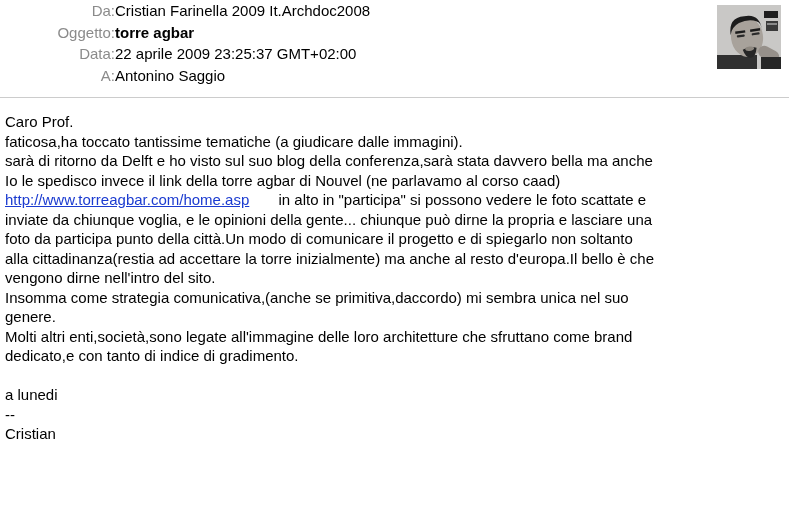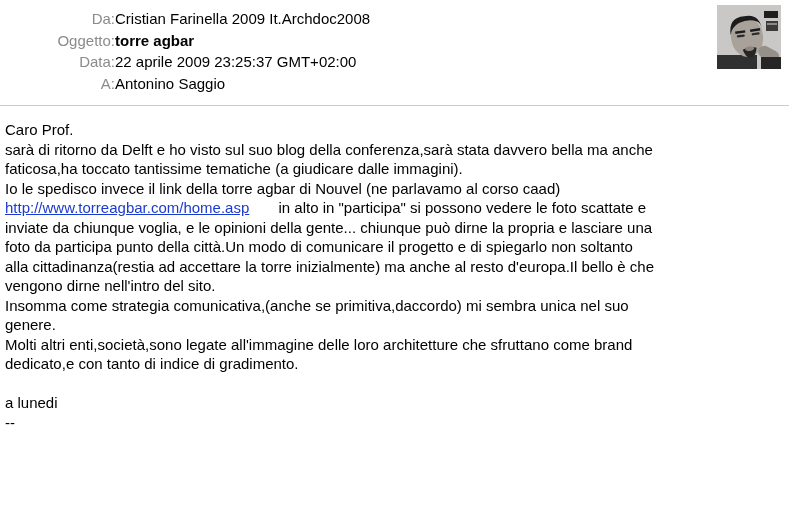--- a/index.html
+++ b/index.html
@@ -1,21 +1,21 @@
 <!DOCTYPE html>
 <html style="--label-gray: #8b8b8b; --text-black: #000000; --link-blue: #1b3bd0; --separator-gray: #cccccc; --background: #ffffff;"><head>
 <meta charset="utf-8">
 <style>
   html,body{margin:0;padding:0;background:#fff;}
   .page{
     position:relative;width:789px;height:523px;background:var(--background,#fff);
     font-family:"Liberation Sans",sans-serif;font-size:15px;color:#000;overflow:hidden;
   }
   
-  .header{padding-top:8px;}
+  .header{}
   .hrow{display:flex;line-height:21.5px;}
   .hlabel{flex:0 0 115px;width:115px;text-align:right;color:var(--label-gray,#8b8b8b);}
   .hvalue{color:#000;white-space:pre;}
   .bold{font-weight:bold;}
   
   .avatar{position:absolute;top:5px;right:8px;width:64px;height:64px;}
   .avatar svg{display:block;width:64px;height:64px;}
   
   .sep{border:none;border-top:1px solid var(--separator-gray,#ccc);margin:11px 0 0 0;}
   
@@ -71,30 +71,31 @@
         <rect x="38" y="42" width="22" height="12" rx="6" fill="#96908a"></rect>
       </g>
       <rect x="44" y="52" width="20" height="12" fill="#262626"></rect>
     </svg>
   </div>
 
   <hr class="sep">
 
   <div class="bodytext">
       <div class="bline"><span>Caro Prof.</span></div>
+      <div class="bline"><span>faticosa,ha toccato tantissime tematiche (a giudicare dalle immagini).</span></div>
       <div class="bline"><span>sarà di ritorno da Delft e ho visto sul suo blog della conferenza,sarà stata davvero bella ma anche</span></div>
-      <div class="bline"><span>faticosa,ha toccato tantissime tematiche (a giudicare dalle immagini).</span></div>
       <div class="bline"><span>Io le spedisco invece il link della torre agbar di Nouvel (ne parlavamo al corso caad)</span></div>
       <div class="bline"><a class="blink" href="#">http://www.torreagbar.com/home.asp</a><span>       in alto in "participa" si possono vedere le foto scattate e</span></div>
       <div class="bline"><span>inviate da chiunque voglia, e le opinioni della gente... chiunque può dirne la propria e lasciare una</span></div>
       <div class="bline"><span>foto da participa punto della città.Un modo di comunicare il progetto e di spiegarlo non soltanto</span></div>
       <div class="bline"><span>alla cittadinanza(restia ad accettare la torre inizialmente) ma anche al resto d'europa.Il bello è che</span></div>
       <div class="bline"><span>vengono dirne nell'intro del sito.</span></div>
       <div class="bline"><span>Insomma come strategia comunicativa,(anche se primitiva,daccordo) mi sembra unica nel suo</span></div>
       <div class="bline"><span>genere.</span></div>
       <div class="bline"><span>Molti altri enti,società,sono legate all'immagine delle loro architetture che sfruttano come brand</span></div>
       <div class="bline"><span>dedicato,e con tanto di indice di gradimento.</span></div>
       <div class="bline">&nbsp;</div>
       <div class="bline"><span>a lunedi</span></div>
       <div class="bline"><span>--</span></div>
+      <div class="bline"><span>Cristian</span></div>
     </div>
 
 </div>
 
 </body></html>

